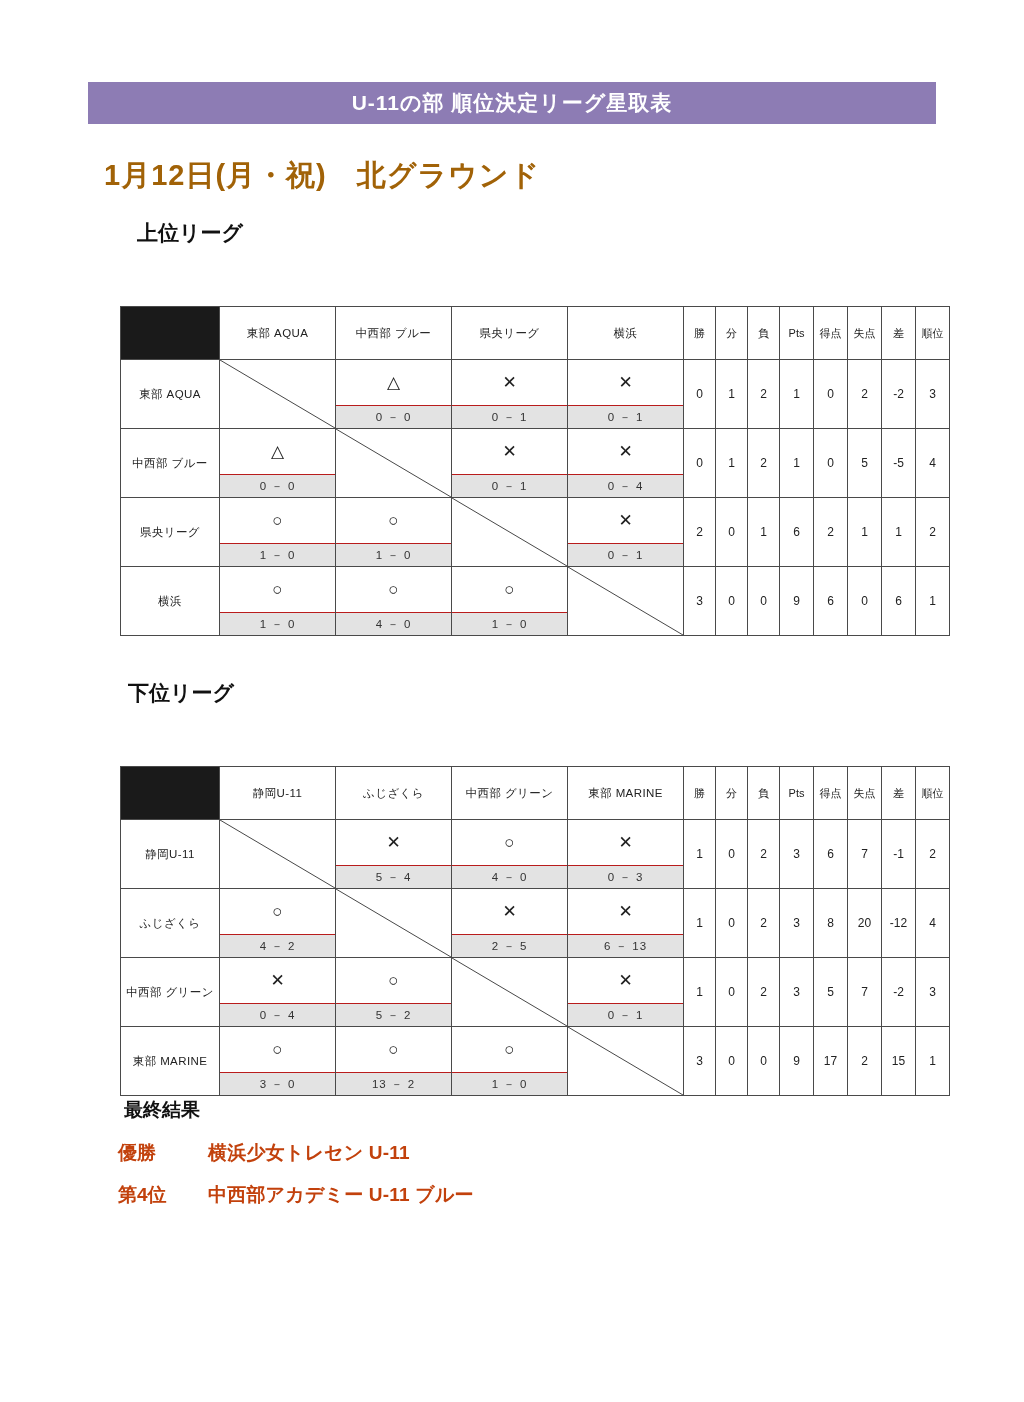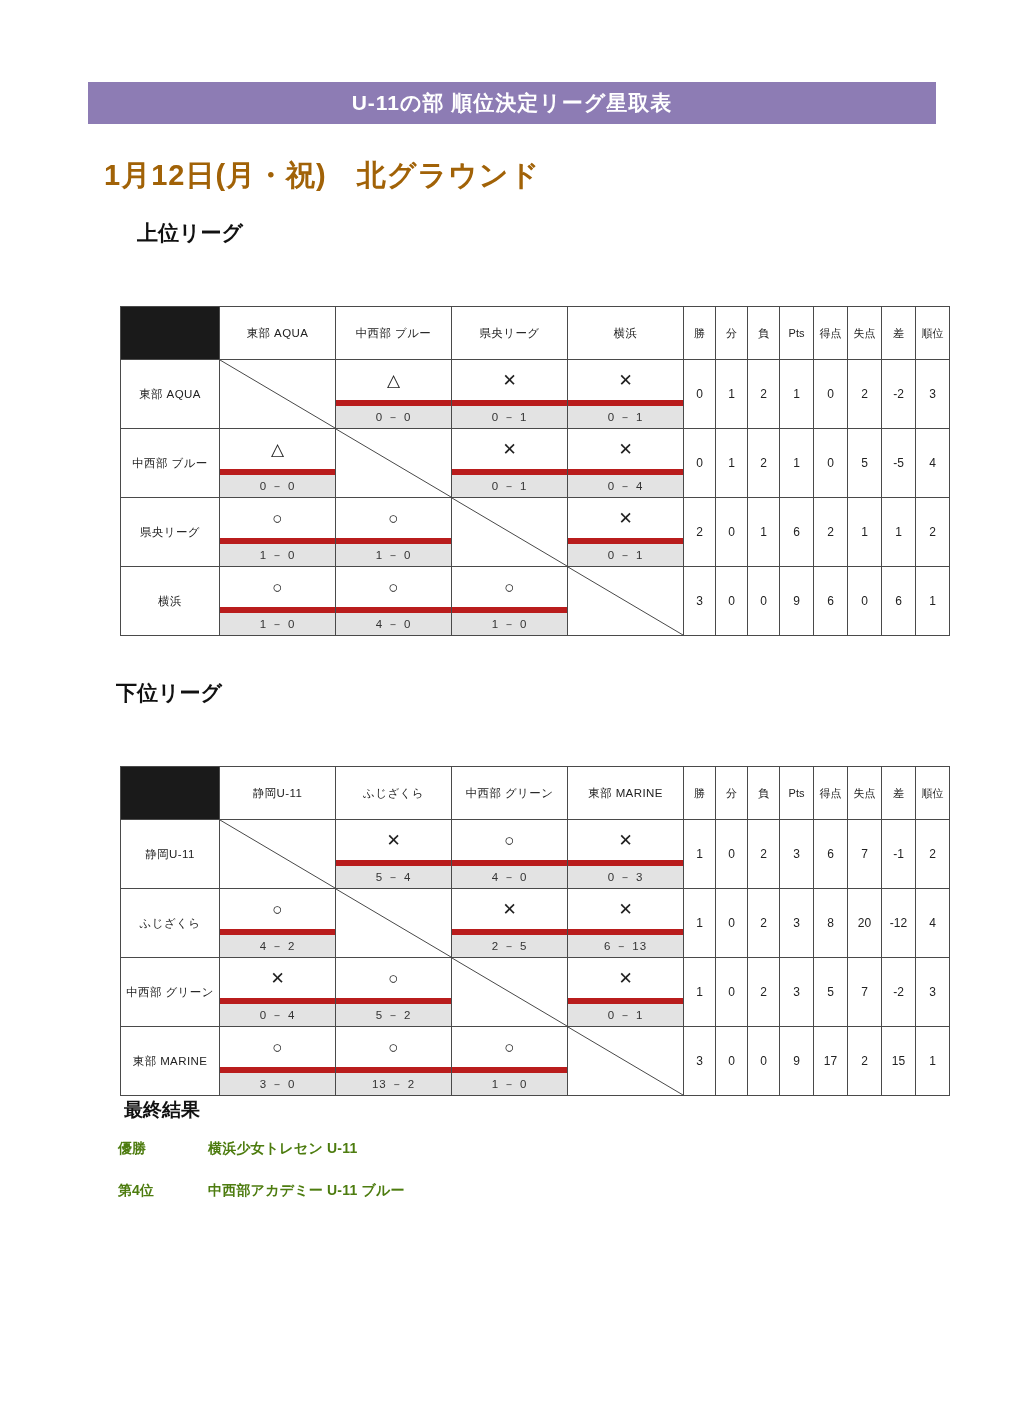--- a/index.html
+++ b/index.html
@@ -51,21 +51,21 @@
   }
 
   
   .section-heading {
     position: absolute;
     font-size: 21px;
     font-weight: bold;
     color: #111;
   }
   #upper-heading { left: 124px; top: 219px; margin-left: 13px; }
-  #lower-heading { left: 116px; top: 679px; }
+  #lower-heading { left: 128px; top: 679px; }
 
   
   .league-table {
     position: absolute;
     border-collapse: collapse;
     table-layout: fixed;
     background: #fff;
     margin-top: 48px;
   }
   #upper-table { left: 120px; top: 258px; }
@@ -116,21 +116,21 @@
     flex: 1 1 auto;
     display: flex;
     align-items: center;
     justify-content: center;
     font-size: 17px;
     line-height: 1;
   }
   .match-score {
     height: 22px;
     background: #e3e3e3;
-    border-top: 6px solid #b91c1c;
+    border-top: 1px solid #b91c1c;
     display: flex;
     align-items: center;
     justify-content: center;
     font-size: 11.5px;
     letter-spacing: 1px;
     color: #333;
   }
   .stat-cell {
     width: 31px;
     height: 68px;
@@ -164,23 +164,23 @@
   .results-list {
     position: absolute;
     left: 118px;
     top: 1140px;
     width: 700px;
   }
   .result-row {
     display: flex;
     align-items: baseline;
     height: 42px;
-    font-size: 14px;
+    font-size: 19px;
     font-weight: bold;
-    color: #4d7c0f;
+    color: #c2410c;
   }
   .result-place {
     width: 90px;
     flex: 0 0 90px;
   }
   .result-team {
     flex: 1 1 auto;
     letter-spacing: 0.2px;
   }
 </style>

